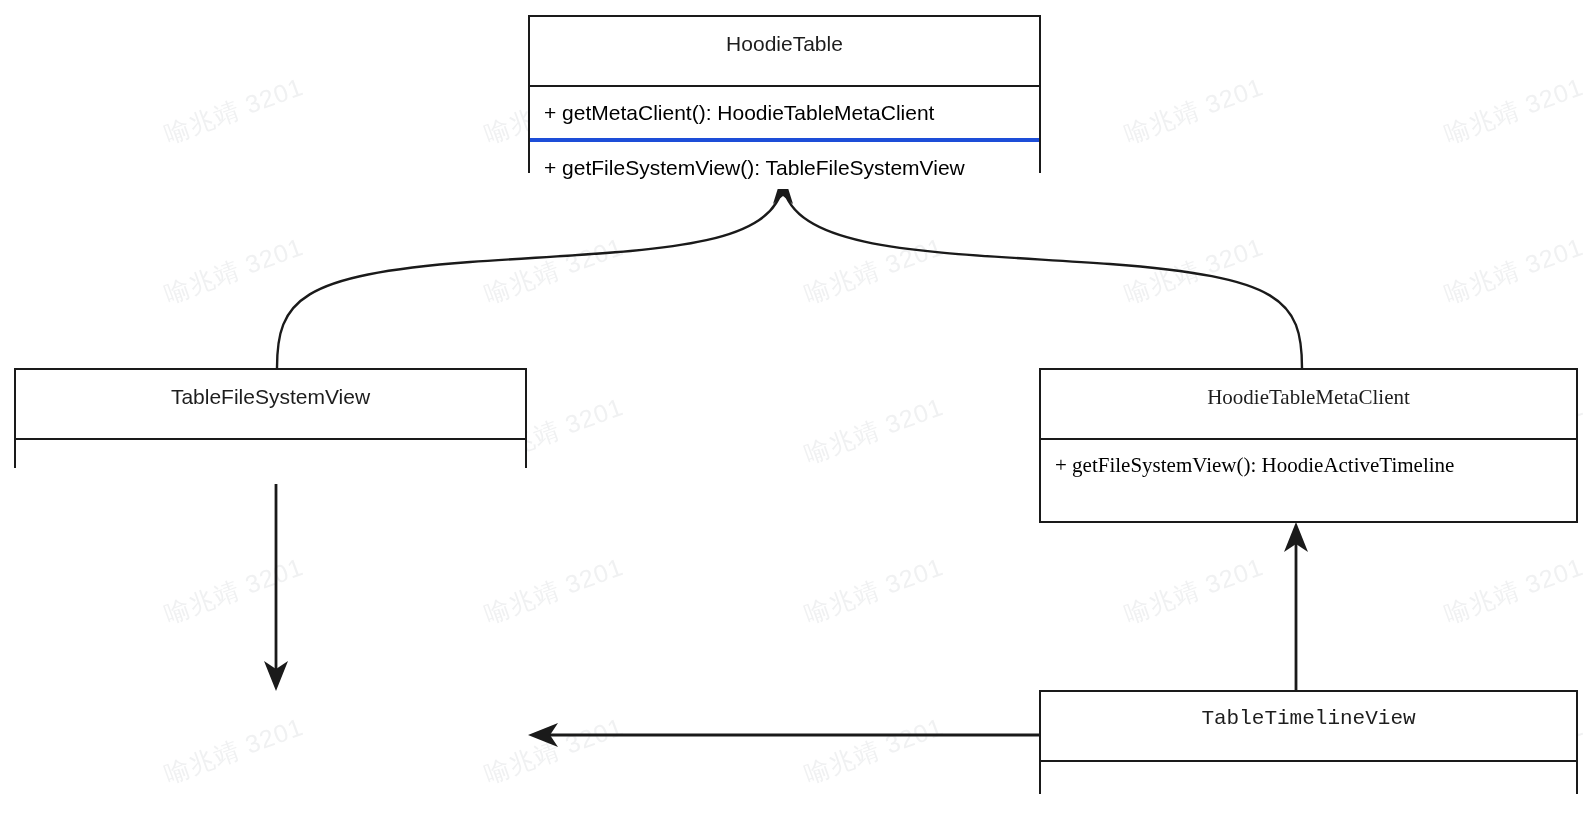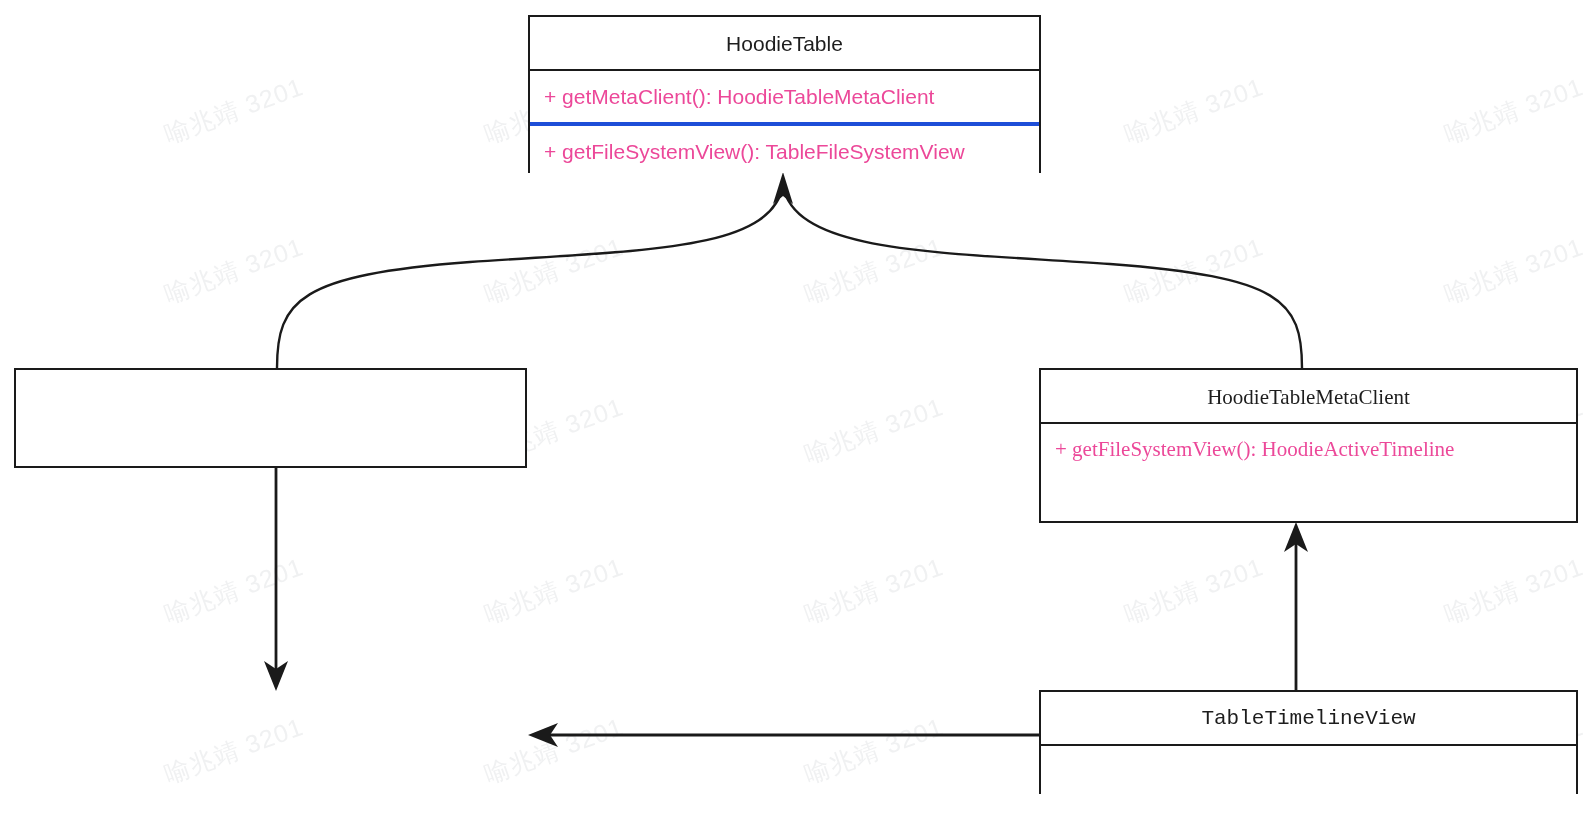--- a/index.html
+++ b/index.html
@@ -53,41 +53,41 @@
   
   .uml-class {
     position: absolute;
     box-sizing: border-box;
     background: #ffffff;
     border: 2px solid #1a1a1a;
     z-index: 2;
   }
   .uml-class-name {
     box-sizing: border-box;
-    height: 54px;
+    height: 70px;
     line-height: 54px;
     text-align: center;
     font-size: 21px;
     color: #1d1d1d;
     border-bottom: 2px solid #1a1a1a;
     background: #ffffff;
     overflow: hidden;
     white-space: nowrap;
   }
   .uml-members {
     box-sizing: border-box;
     background: #ffffff;
   }
   .uml-member {
     box-sizing: border-box;
     height: 51px;
     line-height: 51px;
     padding-left: 14px;
     font-size: 21px;
-    color: #ec4899;
+    color: #000000;
     white-space: nowrap;
     overflow: hidden;
   }
   .uml-member + .uml-member {
     border-top: 4px solid #1d4ed8;
   }
   .uml-members.empty {
     height: 44px;
   }
   .uml-members.empty-tall {
@@ -159,20 +159,21 @@
 
   <div class="uml-class" id="box-hoodietable">
     <div class="uml-class-name">HoodieTable</div>
     <div class="uml-members">
       <div class="uml-member">+ getMetaClient(): HoodieTableMetaClient</div>
       <div class="uml-member">+ getFileSystemView(): TableFileSystemView</div>
     </div>
   </div>
 
   <div class="uml-class" id="box-tablefilesystemview">
+    <div class="uml-class-name">TableFileSystemView</div>
     <div class="uml-members empty"></div>
   </div>
 
   <div class="uml-class" id="box-hoodietablemetaclient">
     <div class="uml-class-name">HoodieTableMetaClient</div>
     <div class="uml-members">
       <div class="uml-member">+ getFileSystemView(): HoodieActiveTimeline</div>
     </div>
   </div>
 

